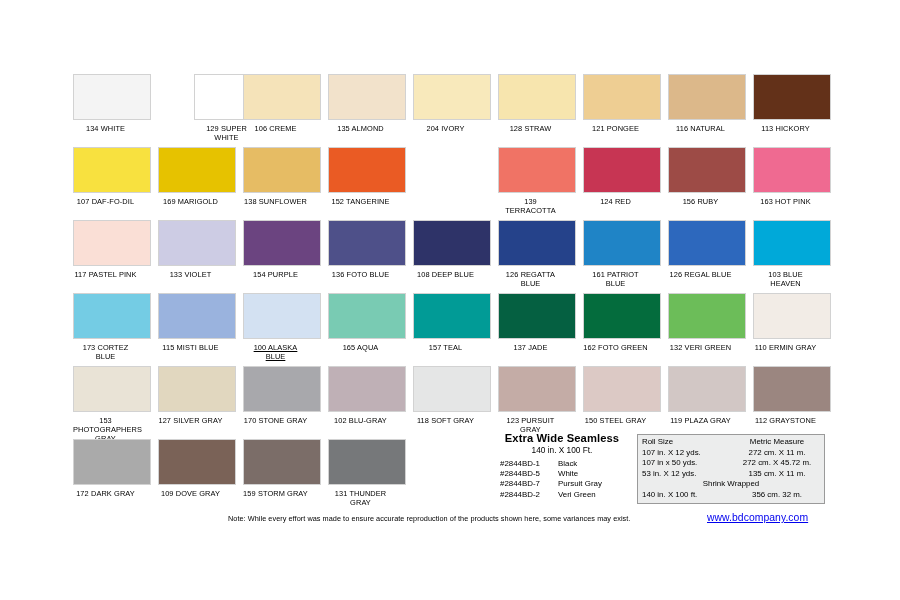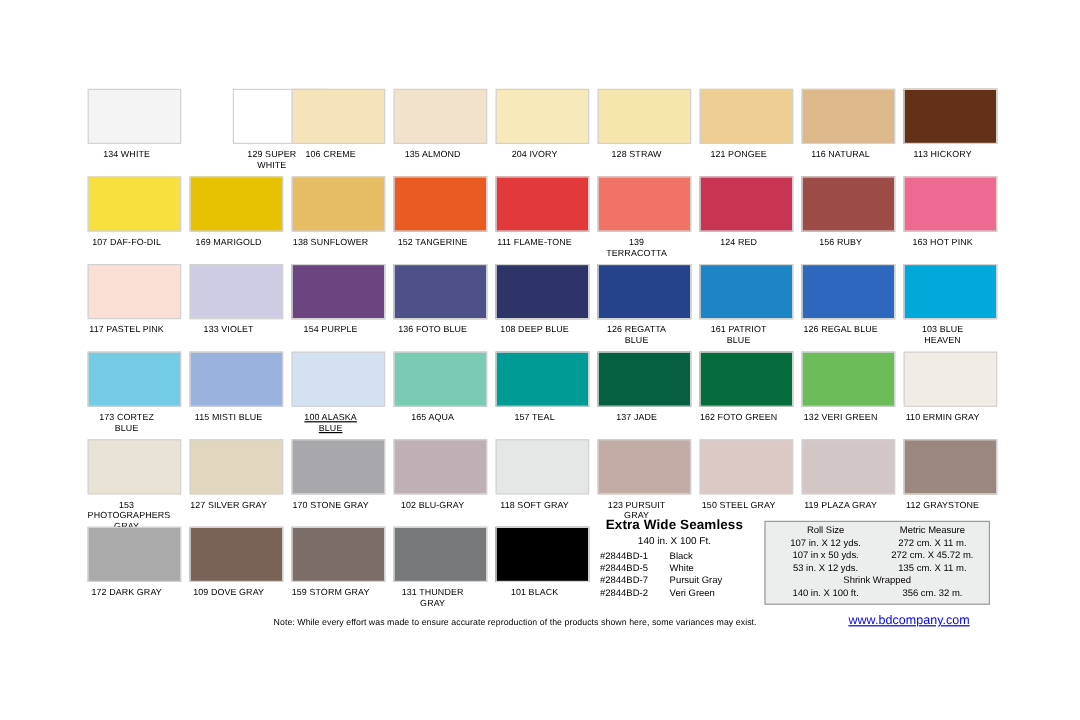--- a/index.html
+++ b/index.html
@@ -97,21 +97,21 @@
     border: 1px solid #9a9a9a;
     background: #eceded;
     padding: 2px 4px 0 4px;
   }
   .roll-head, .roll-row {
     display: flex;
     font-size: 7.9px;
     line-height: 10.6px;
   }
   .roll-head { font-weight: normal; }
-  .roll-c1 { width: 92px; text-align: center; }
+  .roll-c1 { width: 92px; }
   .roll-c2 { flex: 1; text-align: center; }
   .roll-span {
     font-size: 7.9px;
     line-height: 10.6px;
     text-align: center;
   }
 
   
   .note-text {
     position: absolute;
@@ -184,24 +184,20 @@
           <div class="swatch-label">169 MARIGOLD</div>
         </div>
         <div class="swatch-cell" style="left: 170px;">
           <div class="swatch-chip" style="background: rgb(230, 188, 100);"></div>
           <div class="swatch-label">138 SUNFLOWER</div>
         </div>
         <div class="swatch-cell" style="left: 255px;">
           <div class="swatch-chip" style="background: rgb(234, 91, 36);"></div>
           <div class="swatch-label">152 TANGERINE</div>
         </div>
-        <div class="swatch-cell" style="left: 340px;">
-          <div class="swatch-chip" style="background: rgb(226, 58, 58);"></div>
-          <div class="swatch-label">111 FLAME-TONE</div>
-        </div>
         <div class="swatch-cell" style="left: 425px;">
           <div class="swatch-chip" style="background: rgb(240, 115, 101);"></div>
           <div class="swatch-label">139 TERRACOTTA</div>
         </div>
         <div class="swatch-cell" style="left: 510px;">
           <div class="swatch-chip" style="background: rgb(199, 53, 83);"></div>
           <div class="swatch-label">124 RED</div>
         </div>
         <div class="swatch-cell" style="left: 595px;">
           <div class="swatch-chip" style="background: rgb(157, 75, 70);"></div>
@@ -336,24 +332,20 @@
           <div class="swatch-chip" style="background: rgb(122, 98, 87);"></div>
           <div class="swatch-label">109 DOVE GRAY</div>
         </div>
         <div class="swatch-cell" style="left: 170px;">
           <div class="swatch-chip" style="background: rgb(123, 109, 104);"></div>
           <div class="swatch-label">159 STORM GRAY</div>
         </div>
         <div class="swatch-cell" style="left: 255px;">
           <div class="swatch-chip" style="background: rgb(118, 120, 122);"></div>
           <div class="swatch-label">131 THUNDER GRAY</div>
-        </div>
-        <div class="swatch-cell" style="left: 340px;">
-          <div class="swatch-chip" style="background: rgb(0, 0, 0);"></div>
-          <div class="swatch-label">101 BLACK</div>
         </div>
       </div>
     </div>
 
   <div class="ews-box">
     <div class="ews-title">Extra Wide Seamless</div>
     <div class="ews-sub">140 in. X 100 Ft.</div>
     <div class="ews-list" id="ews-list">
         <div class="ews-item">
           <div class="ews-code">#2844BD-1</div>

